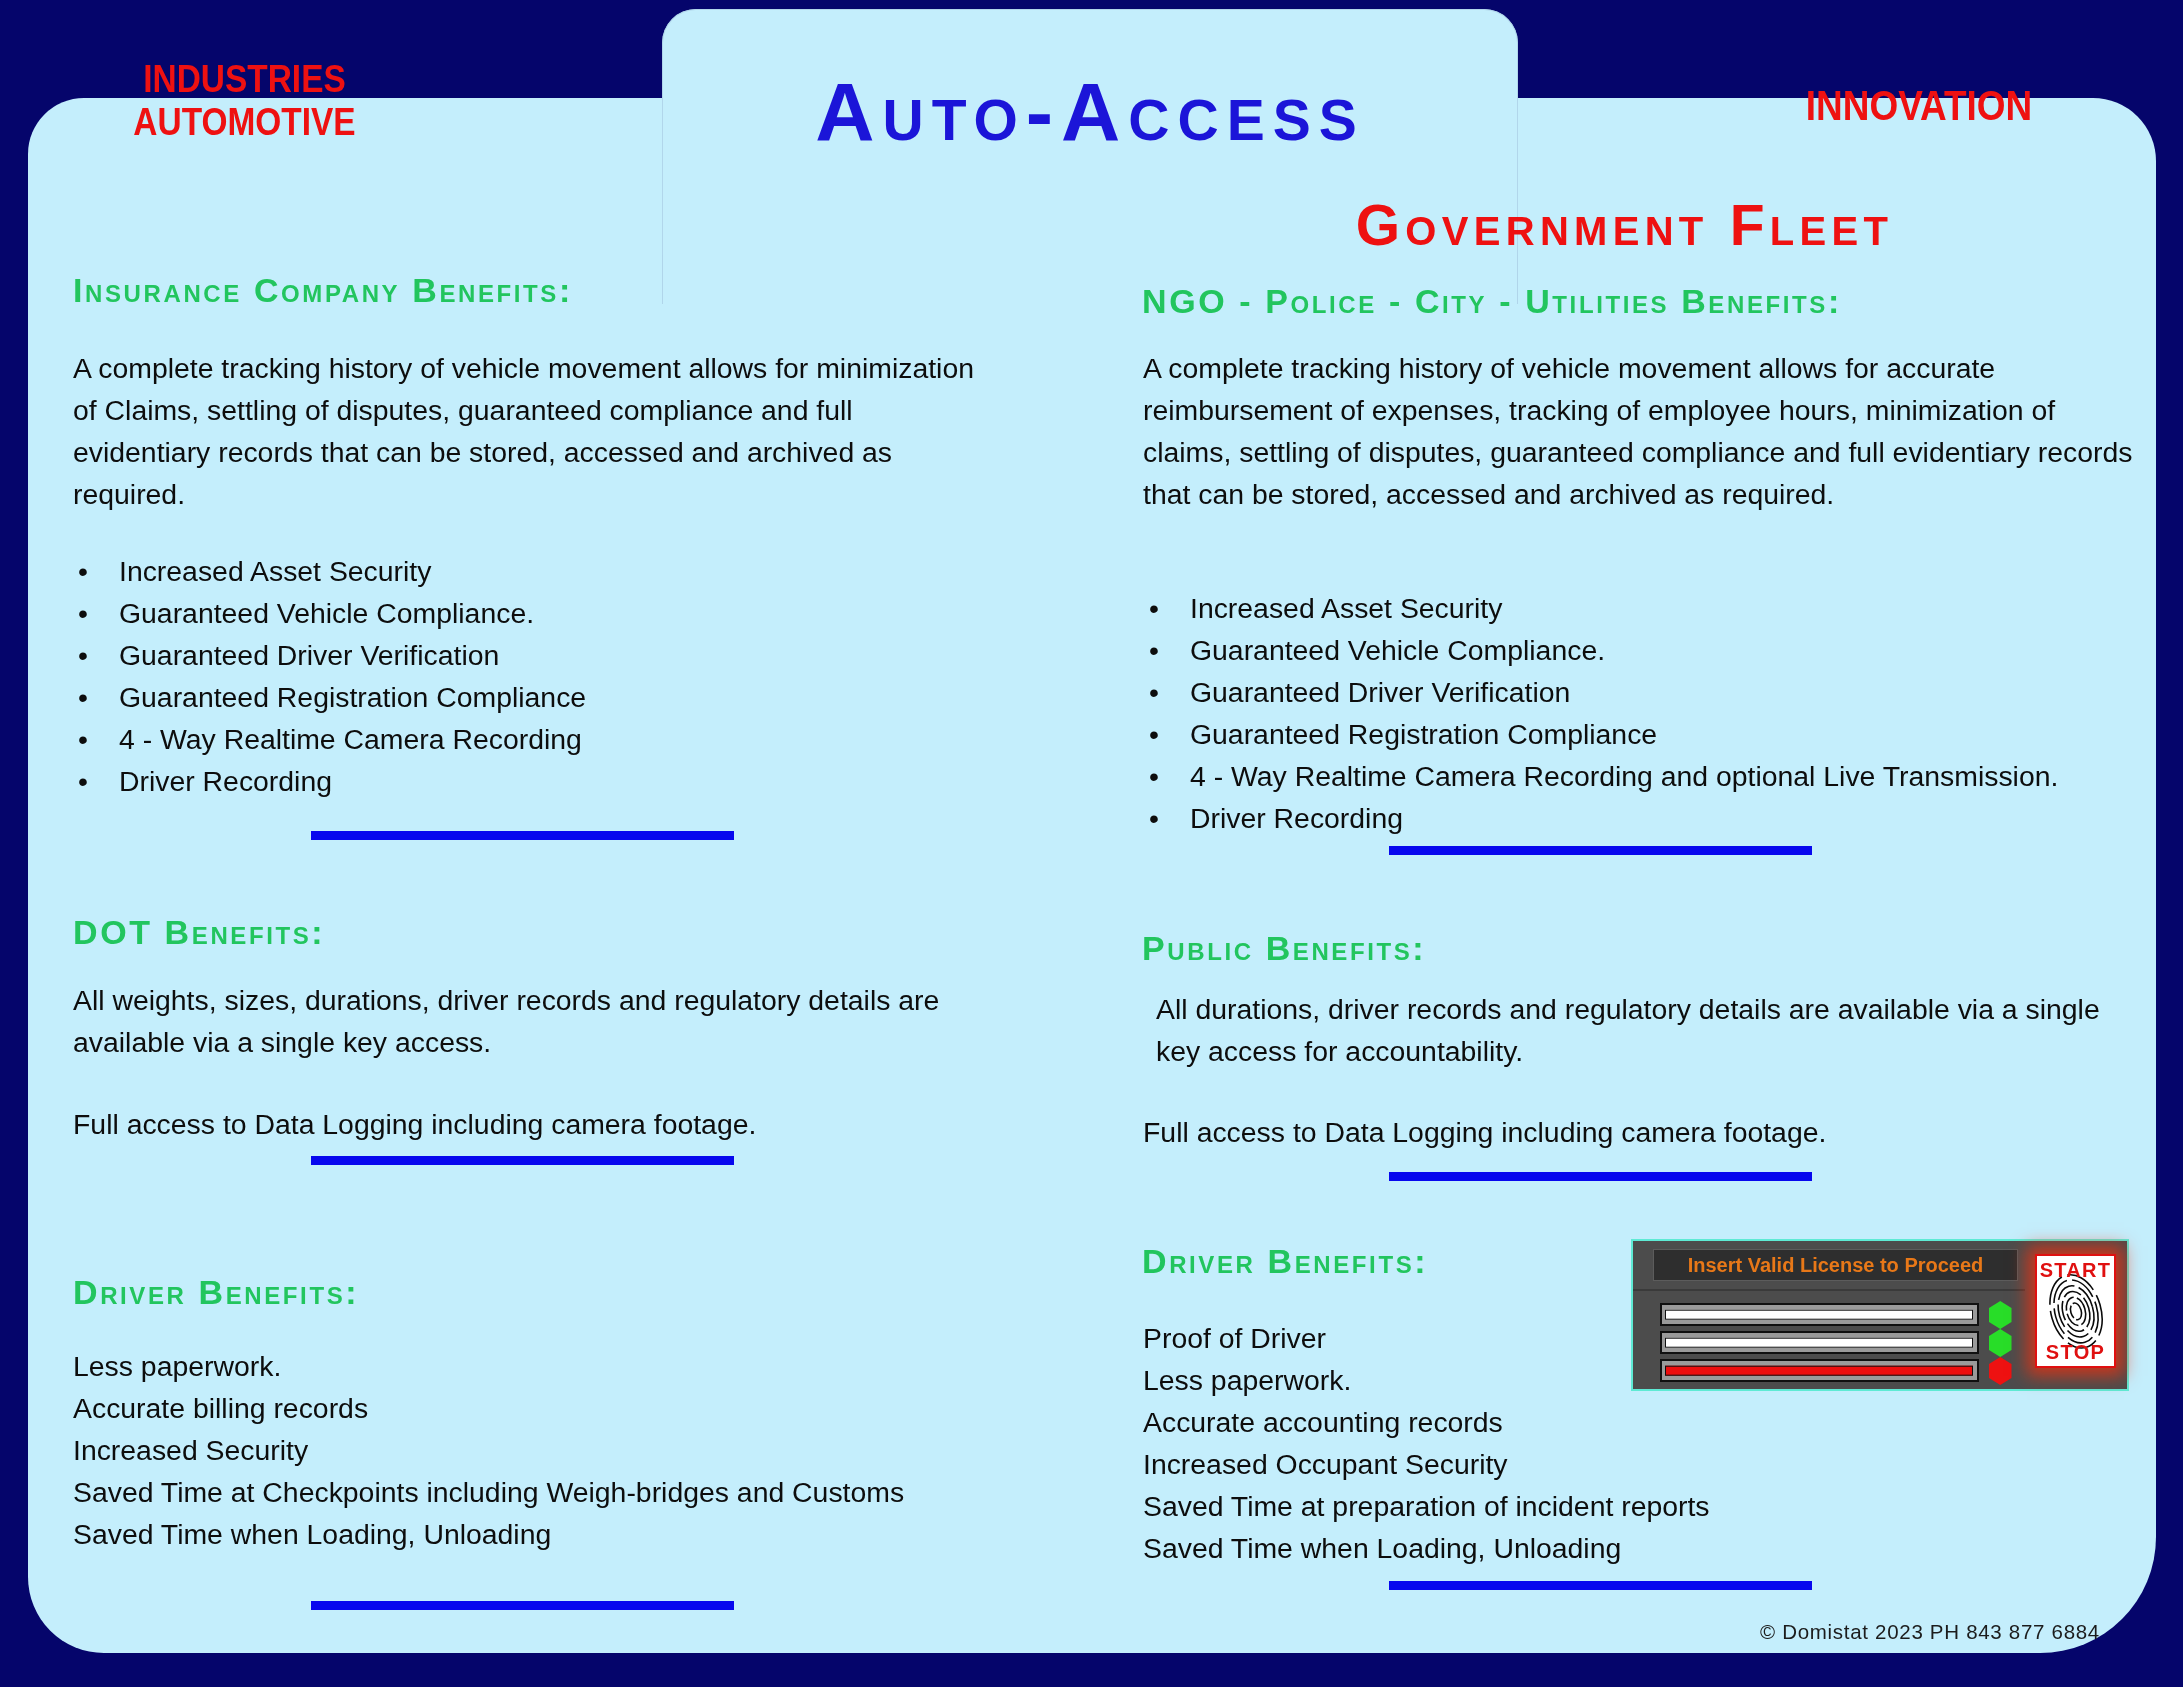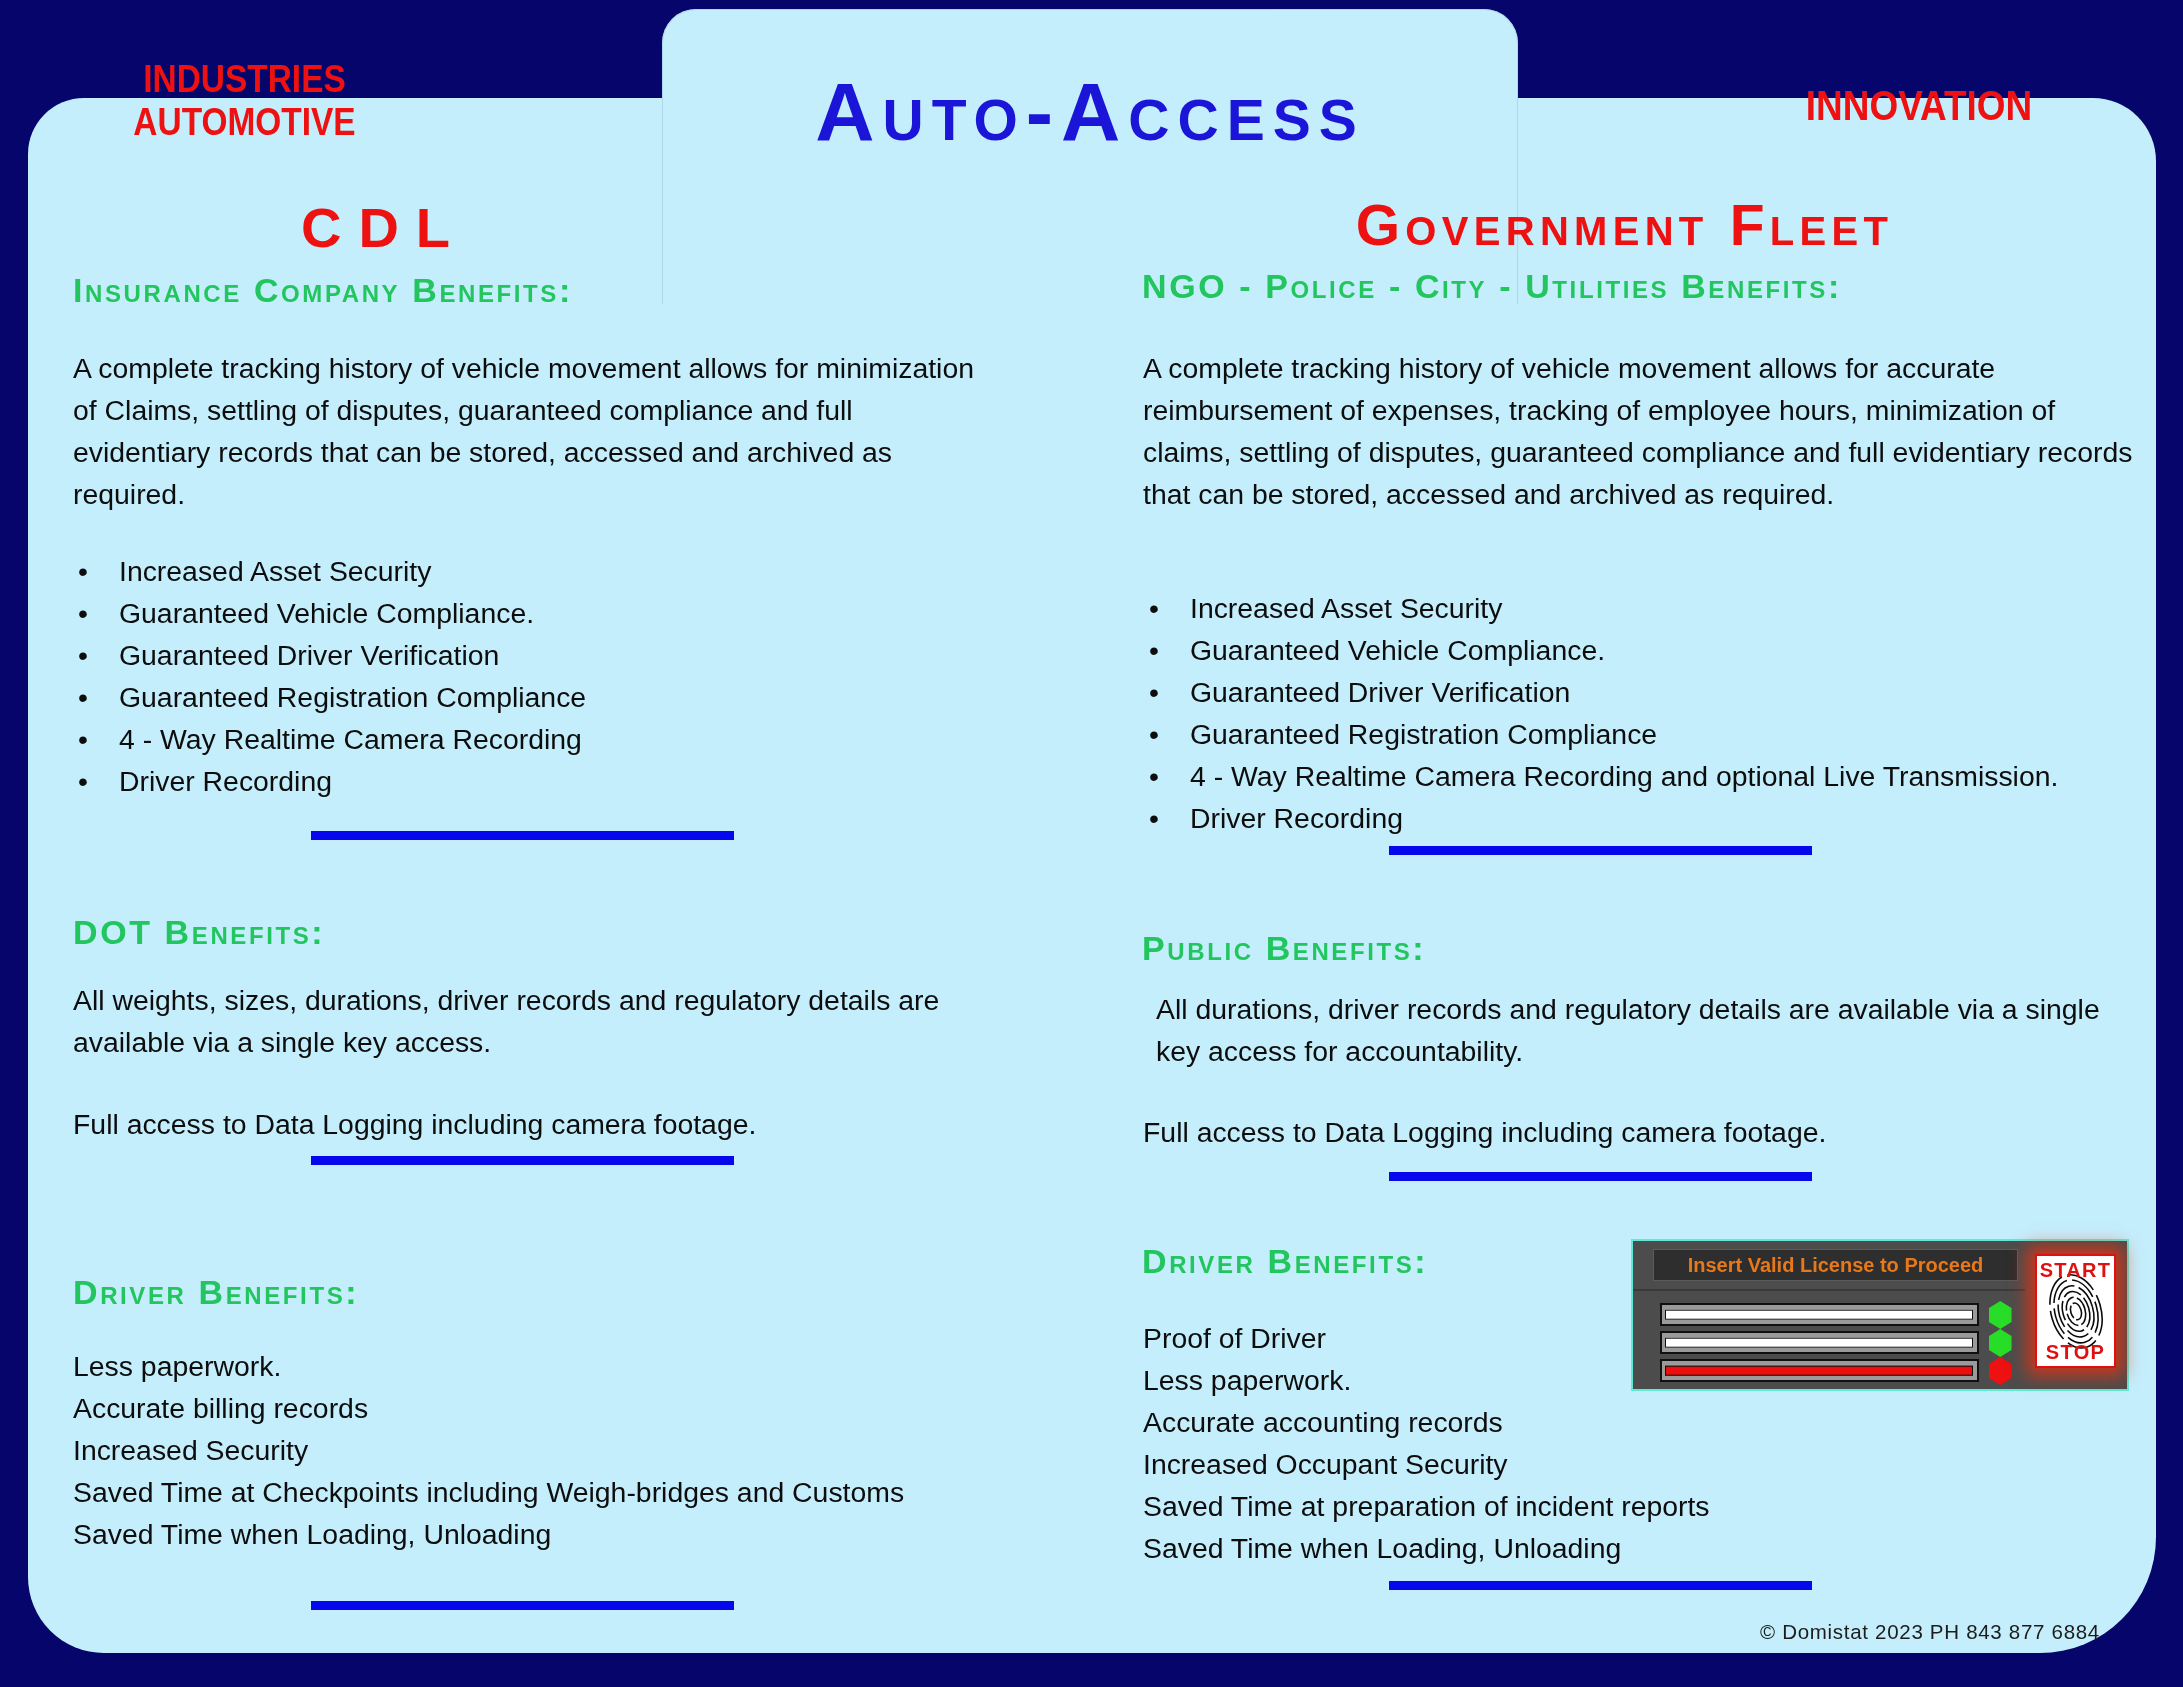--- a/index.html
+++ b/index.html
@@ -80,21 +80,20 @@
   <div class="tab" style="border-color:rgba(10,10,90,0.10);"></div>
 
   <div class="main-title">Auto-Access</div>
 
   <div class="badge badge-left">
     <div>INDUSTRIES</div>
     <div>AUTOMOTIVE</div>
   </div>
   <div class="badge badge-right">INNOVATION</div>
 
-  <div class="col-title cdl">CDL</div>
 
   <div class="sec-heading" style="left:73px;top:271px;">Insurance Company Benefits:</div>
 
   <div class="para" style="left:73px;top:347px;width:913px;">A complete tracking history of vehicle movement allows for minimization of Claims, settling of disputes, guaranteed compliance and full evidentiary records that can be stored, accessed and archived as required.</div>
 
   <ul class="blist" style="left:78px;top:550px;width:926px;">
     <li>
         <span class="marker">•</span>
         <span>Increased Asset Security</span>
       </li>
@@ -134,21 +133,21 @@
     <div>Accurate billing records</div>
     <div>Increased Security</div>
     <div>Saved Time at Checkpoints including Weigh-bridges and Customs</div>
     <div>Saved Time when Loading, Unloading</div>
   </div>
 
   <div class="divider" style="left:311px;top:1601px;"></div>
 
   <div class="col-title gov">Government Fleet</div>
 
-  <div class="sec-heading" style="left:1142px;top:267px;">NGO - Police - City - Utilities Benefits:</div>
+  <div class="sec-heading" style="left:1142px;top:282px;">NGO - Police - City - Utilities Benefits:</div>
 
   <div class="para" style="left:1143px;top:347px;width:999px;">A complete tracking history of vehicle movement allows for accurate reimbursement of expenses, tracking of employee hours, minimization of claims, settling of disputes, guaranteed compliance and full evidentiary records that can be stored, accessed and archived as required.</div>
 
   <ul class="blist" style="left:1149px;top:587px;width:992px;">
     <li>
         <span class="marker">•</span>
         <span>Increased Asset Security</span>
       </li>
     <li>
         <span class="marker">•</span>

